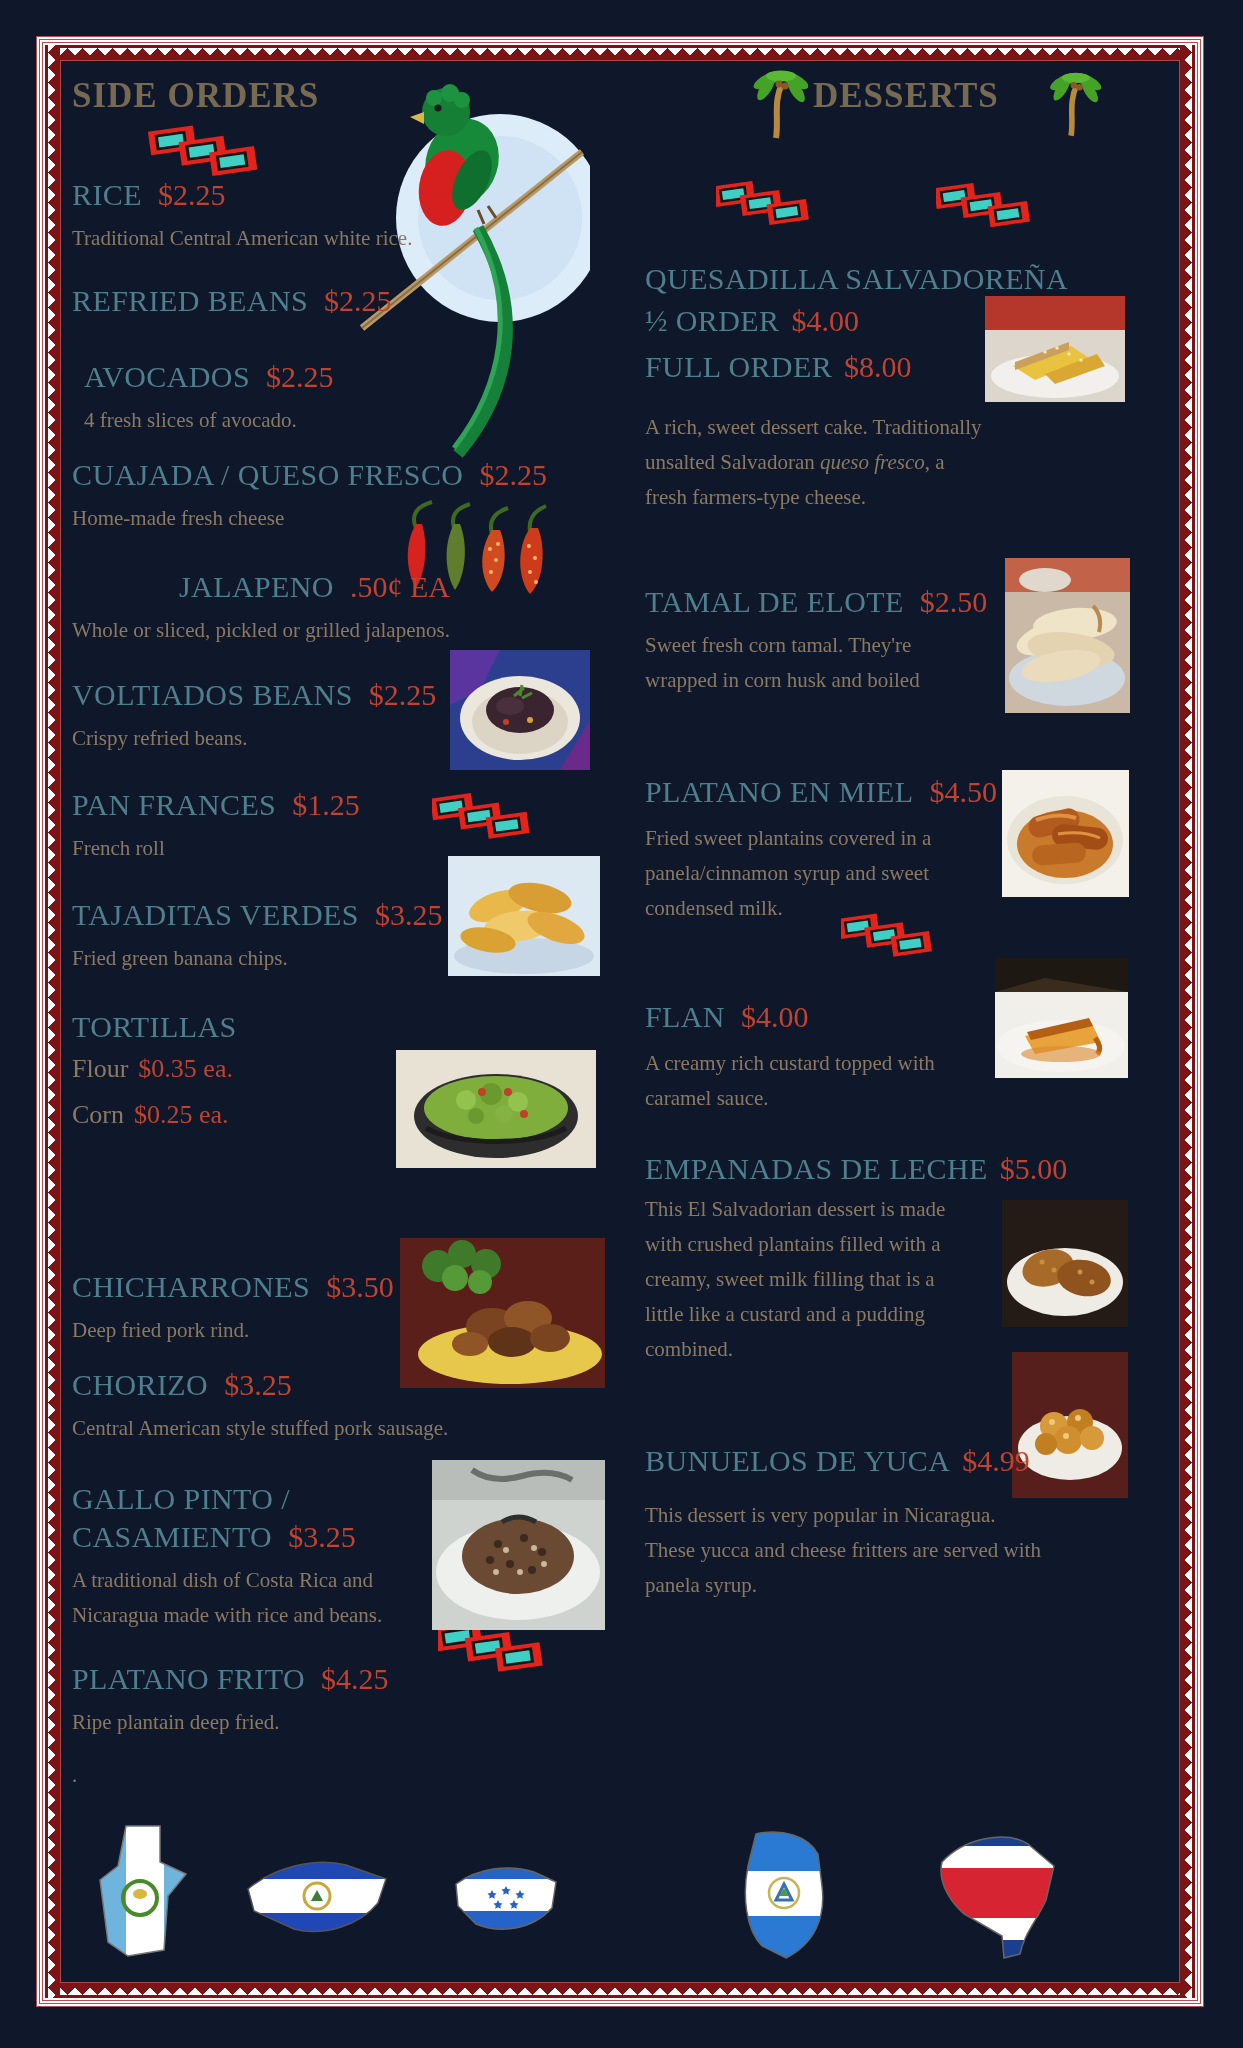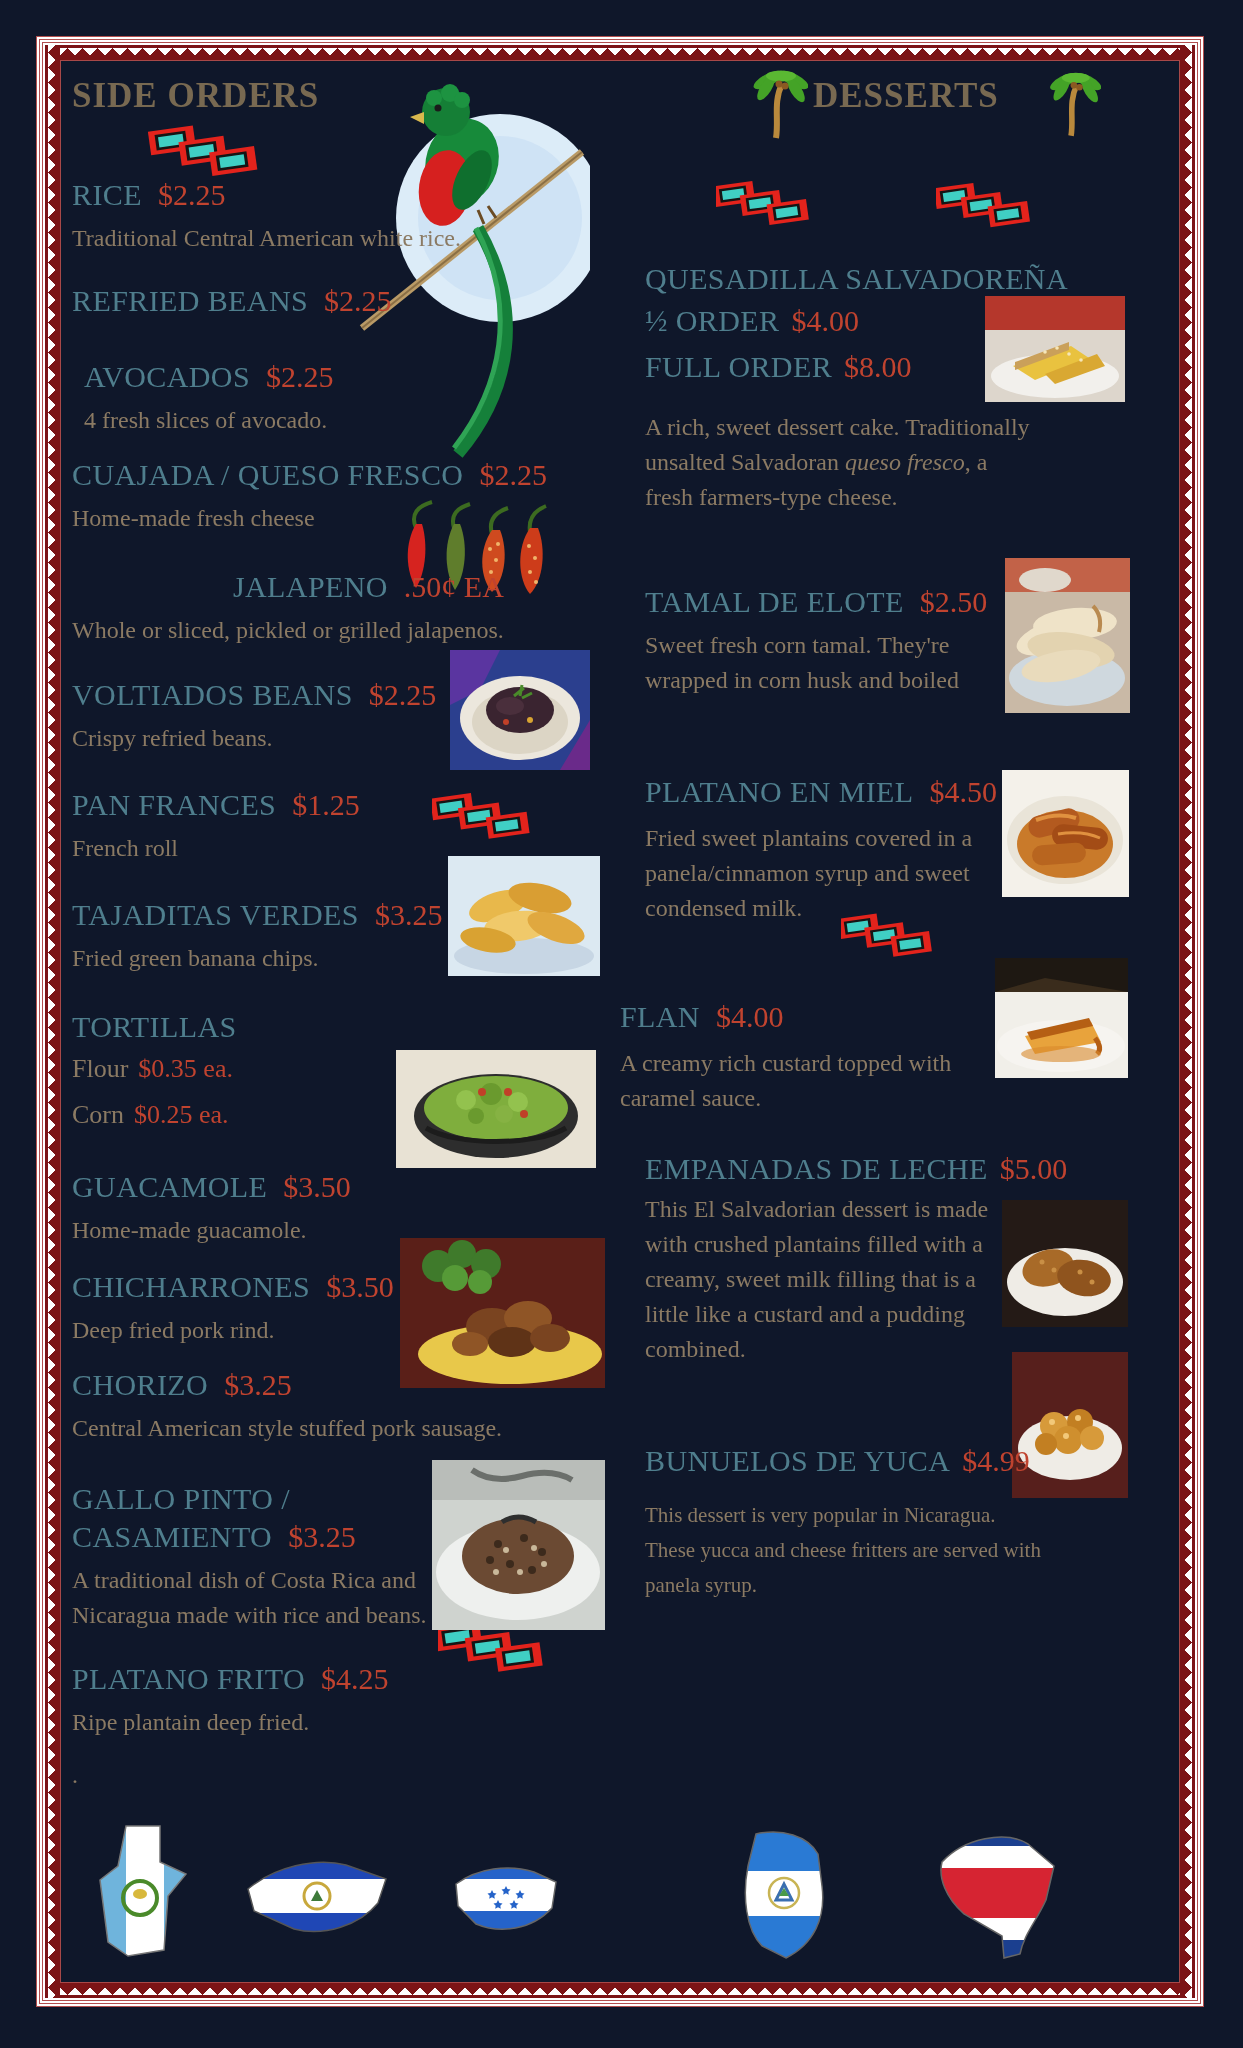--- a/index.html
+++ b/index.html
@@ -18,21 +18,21 @@
   .zz.top{left:0;top:0;right:0;height:15px;}
   .zz.bottom{left:0;bottom:0;right:0;height:15px;transform:scaleY(-1);}
   .zz.left{left:0;top:0;bottom:0;width:15px;}
   .zz.right{right:0;top:0;bottom:0;width:15px;transform:scaleX(-1);}
   .frame-inner{position:absolute;inset:15px;border:1px solid #a84848;}
   
   .h-title{position:absolute;font-size:35px;font-weight:bold;color:#786951;letter-spacing:1px;white-space:nowrap;}
   .item{position:absolute;}
   .t{font-size:30px;line-height:38px;color:#4f7e8d;letter-spacing:.4px;white-space:nowrap;}
   .pr{color:#c0432f;margin-left:16px;letter-spacing:0;}
-  .d{font-size:24px;line-height:35px;color:#8b7a63;white-space:nowrap;}
+  .d{font-size:21px;line-height:35px;color:#8b7a63;white-space:nowrap;}
   .dfirst{margin-top:7px;}
   .it{font-style:italic;}
   .sub{font-size:26px;line-height:46px;color:#8b7a63;white-space:nowrap;}
   .sub .pr{font-size:26px;margin-left:10px;}
   .ql{font-size:30px;line-height:46px;color:#4f7e8d;letter-spacing:.4px;white-space:nowrap;}
   .ql .pr{margin-left:12px;}
   .dot-line{margin-top:18px;}
   
   .dec{position:absolute;}
   .dec svg{display:block;width:100%;height:100%;}
@@ -438,24 +438,20 @@
     <div class="t"><span>TAJADITAS VERDES</span><span class="pr">$3.25</span></div>
     <div class="d dfirst">Fried green banana chips.</div>
   </div>
 
   <div class="item" style="left:72px;top:1008px;">
     <div class="t"><span>TORTILLAS</span></div>
     <div class="sub"><span>Flour</span><span class="pr">$0.35 ea.</span></div>
     <div class="sub"><span>Corn</span><span class="pr">$0.25 ea.</span></div>
   </div>
 
-  <div class="item" style="left:72px;top:1168px;">
-    <div class="t"><span>GUACAMOLE</span><span class="pr">$3.50</span></div>
-    <div class="d dfirst">Home-made guacamole.</div>
-  </div>
 
   <div class="item" style="left:72px;top:1268px;">
     <div class="t"><span>CHICHARRONES</span><span class="pr">$3.50</span></div>
     <div class="d dfirst">Deep fried pork rind.</div>
   </div>
 
   <div class="item" style="left:72px;top:1366px;">
     <div class="t"><span>CHORIZO</span><span class="pr">$3.25</span></div>
     <div class="d dfirst">Central American style stuffed pork sausage.</div>
   </div>
@@ -488,21 +484,21 @@
     <div class="d">wrapped in corn husk and boiled</div>
   </div>
 
   <div class="item" style="left:645px;top:773px;">
     <div class="t"><span>PLATANO EN MIEL</span><span class="pr">$4.50</span></div>
     <div class="d" style="margin-top:10px;">Fried sweet plantains covered in a</div>
     <div class="d">panela/cinnamon syrup and sweet</div>
     <div class="d">condensed milk.</div>
   </div>
 
-  <div class="item" style="left:620px;top:998px;">
+  <div class="item" style="left:645px;top:998px;">
     <div class="t"><span>FLAN</span><span class="pr">$4.00</span></div>
     <div class="d" style="margin-top:10px;">A creamy rich custard topped with</div>
     <div class="d">caramel sauce.</div>
   </div>
 
   <div class="item" style="left:645px;top:1150px;">
     <div class="t"><span>EMPANADAS DE LECHE</span><span class="pr" style="margin-left:12px;">$5.00</span></div>
     <div class="d" style="margin-top:4px;">This El Salvadorian dessert is made</div>
     <div class="d">with crushed plantains filled with a</div>
     <div class="d">creamy, sweet milk filling that is a</div>

